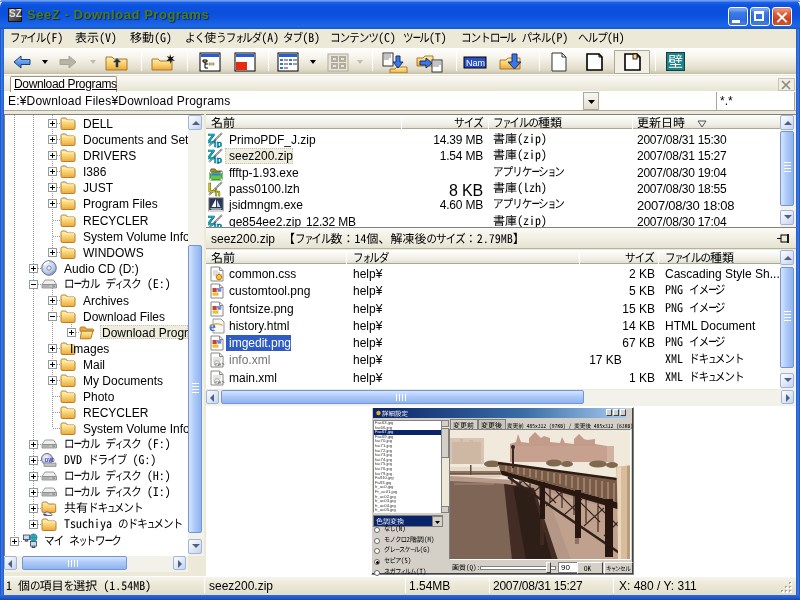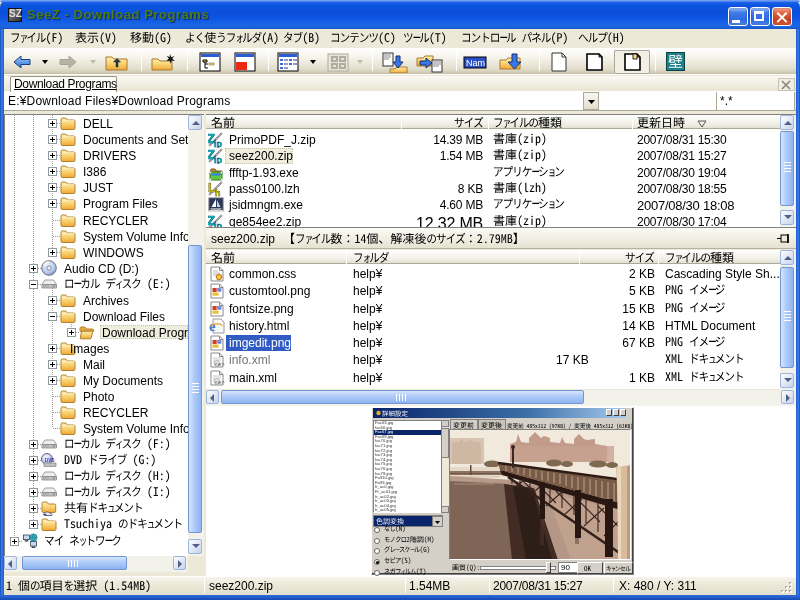--- a/index.html
+++ b/index.html
@@ -462,21 +462,21 @@
         <use href="#g58" transform="translate(3750 0) scale(0.88 1)"></use>
         <use href="#g59" transform="translate(4550 0) scale(0.72 1)"></use>
         <use href="#g24" transform="translate(5100 0) scale(0.88 1)"></use>
       </g>
     </svg>
     <div style="position:absolute;left:431px;top:37px;font-size:12px;letter-spacing:-0.25px">2007/08/30 19:04</div>
     <svg style="position:absolute;left:2px;top:52px" width="16" height="16">
       <use href="#i-lzh"></use>
     </svg>
     <div style="position:absolute;left:23px;top:53px;font-size:12px;white-space:pre">pass0100.lzh</div>
-    <div style="position:absolute;left:100px;top:53px;width:177px;text-align:right;font-size:12px;letter-spacing:-0.2px">8 KB</div>
+    <div style="position:absolute;left:100px;top:53px;width:177px;text-align:right;font-size:16px;letter-spacing:-0.2px">8 KB</div>
     <svg style="position:absolute;left:287px;top:53px;overflow:visible" width="55" height="15">
       <g transform="translate(0,10) scale(0.012000,-0.012000)" fill="#000">
         <use href="#g50" x="0"></use>
         <use href="#g51" x="1000"></use>
         <use href="#g4" x="2000"></use>
         <use href="#g60" x="2500"></use>
         <use href="#g52" x="3000"></use>
         <use href="#g61" x="3500"></use>
         <use href="#g6" x="4000"></use>
       </g>
@@ -497,21 +497,21 @@
         <use href="#g58" transform="translate(3750 0) scale(0.88 1)"></use>
         <use href="#g59" transform="translate(4550 0) scale(0.72 1)"></use>
         <use href="#g24" transform="translate(5100 0) scale(0.88 1)"></use>
       </g>
     </svg>
     <div style="position:absolute;left:431px;top:69px;font-size:13px;letter-spacing:-0.25px">2007/08/30 18:08</div>
     <svg style="position:absolute;left:2px;top:85px" width="16" height="16">
       <use href="#i-zip"></use>
     </svg>
     <div style="position:absolute;left:23px;top:86px;font-size:12px;white-space:pre">ge854ee2.zip</div>
-    <div style="position:absolute;left:100px;top:86px;width:177px;text-align:right;font-size:16px;letter-spacing:-0.2px">12.32 MB</div>
+    <div style="position:absolute;left:100px;top:86px;width:177px;text-align:left;font-size:12px;letter-spacing:-0.2px">12.32 MB</div>
     <svg style="position:absolute;left:287px;top:86px;overflow:visible" width="55" height="15">
       <g transform="translate(0,10) scale(0.012000,-0.012000)" fill="#000">
         <use href="#g50" x="0"></use>
         <use href="#g51" x="1000"></use>
         <use href="#g4" x="2000"></use>
         <use href="#g52" x="2500"></use>
         <use href="#g53" x="3000"></use>
         <use href="#g54" x="3500"></use>
         <use href="#g6" x="4000"></use>
       </g>
@@ -671,21 +671,21 @@
         <use href="#g79" transform="translate(2800 0) scale(0.88 1)"></use>
         <use href="#g28" transform="translate(3600 0) scale(0.72 1)"></use>
         <use href="#g80" transform="translate(4150 0) scale(0.88 1)"></use>
       </g>
     </svg>
     <svg style="position:absolute;left:3px;top:88px" width="16" height="16">
       <use href="#i-xml"></use>
     </svg>
     <div style="position:absolute;left:23px;top:89px;font-size:12px;color:#737373;white-space:pre">info.xml</div>
     <div style="position:absolute;left:147px;top:89px;font-size:12px">help¥</div>
-    <div style="position:absolute;left:350px;top:89px;width:99px;text-align:left;font-size:12px">17 KB</div>
+    <div style="position:absolute;left:350px;top:89px;width:99px;text-align:center;font-size:12px">17 KB</div>
     <svg style="position:absolute;left:459px;top:89px;overflow:visible" width="79" height="15">
       <g transform="translate(0,10) scale(0.012000,-0.012000)" fill="#000">
         <use href="#g81" x="0"></use>
         <use href="#g76" x="500"></use>
         <use href="#g82" x="1000"></use>
         <use href="#g83" transform="translate(2000 0) scale(0.88 1)"></use>
         <use href="#g84" transform="translate(2800 0) scale(0.88 1)"></use>
         <use href="#g85" transform="translate(3600 0) scale(0.72 1)"></use>
         <use href="#g79" transform="translate(4150 0) scale(0.88 1)"></use>
         <use href="#g24" transform="translate(4950 0) scale(0.88 1)"></use>

